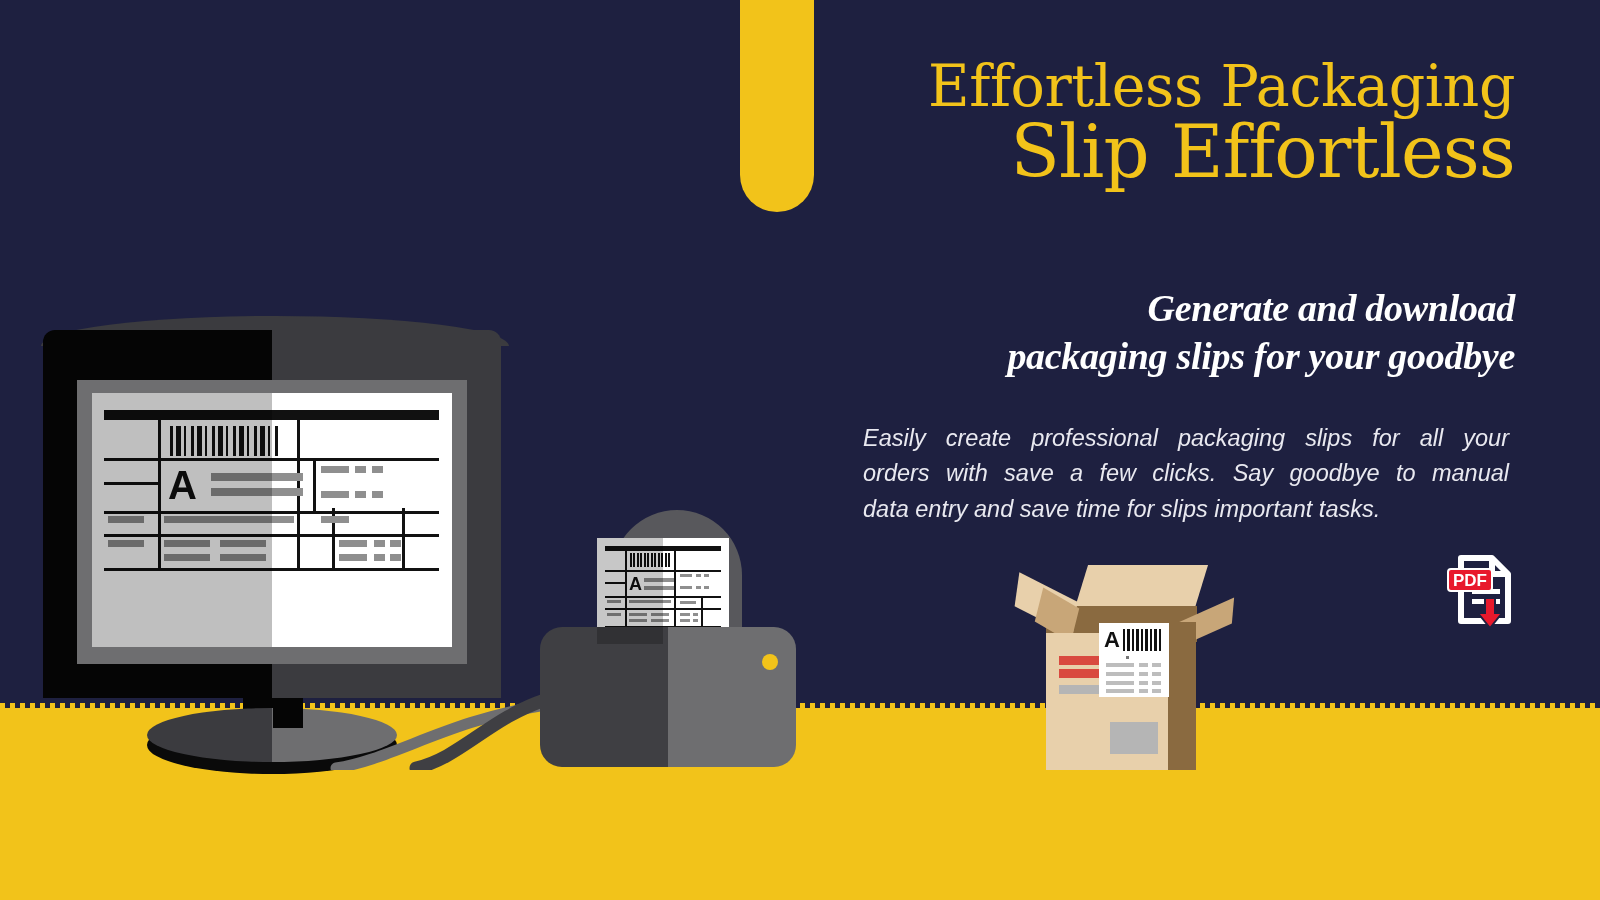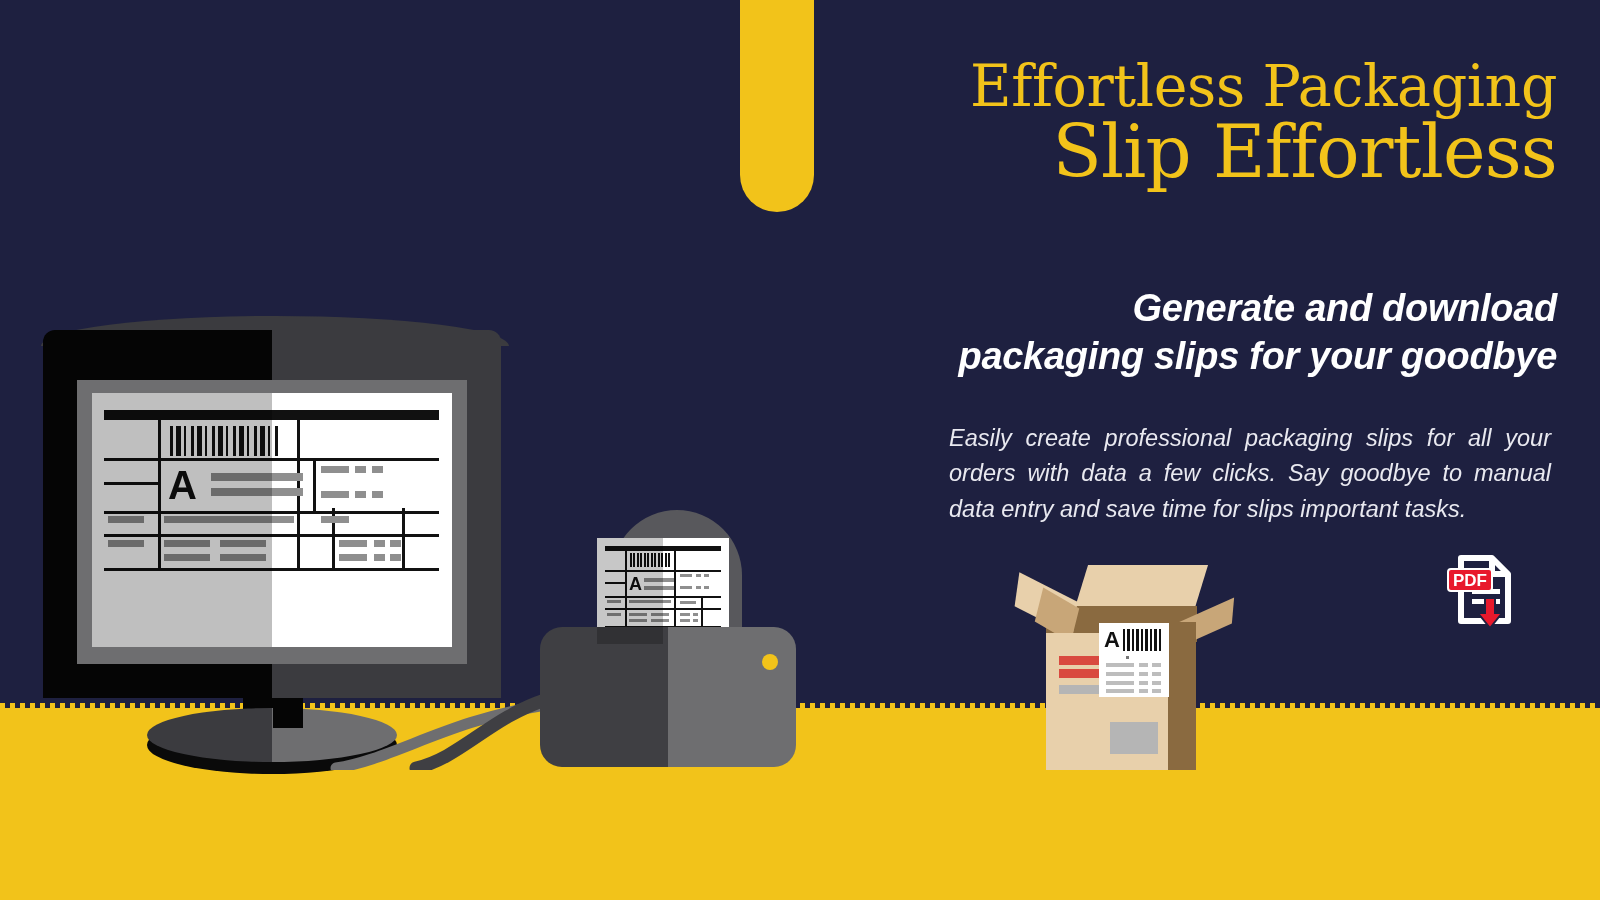--- a/index.html
+++ b/index.html
@@ -44,21 +44,21 @@
     position: absolute;
     left: 740px; top: -40px;
     width: 74px; height: 252px;
     background: #f2c31a;
     border-radius: 0 0 37px 37px;
   }
 
   
   .text-col {
     position: absolute;
-    left: 897px; top: 0;
+    left: 855px; top: 0;
     width: 660px; height: 706px;
   }
   .headline {
     position: absolute;
     left: 0; top: 38px;
     width: 660px;
     text-align: right;
     color: #f2c31a;
     font-family: "DejaVu Serif", "Liberation Serif", serif;
     line-height: 0.95;
@@ -76,21 +76,21 @@
     letter-spacing: -0.8px;
     margin-top: 4px;
   }
 
   .subhead {
     position: absolute;
     left: 0; top: 252px;
     width: 660px;
     text-align: right;
     color: #ffffff;
-    font-family: Liberation Sans, sans-serif;
+    font-family: Liberation Serif, serif;
     font-style: italic;
     font-weight: bold;
     font-size: 38px;
     line-height: 1.28;
     letter-spacing: -0.3px;
   }
   .subhead .sline { display: block; }
 
   .body-copy {
     position: absolute;
@@ -98,21 +98,21 @@
     width: 646px;
     color: #e9e9f0;
     font-family: "Liberation Sans", sans-serif;
     font-style: italic;
     font-weight: 400;
     font-size: 23.5px;
     line-height: 1.52;
     text-align: justify;
     text-align-last: justify;
   }
-  .body-copy .bline { display: block; margin-left: 44px; }
+  .body-copy .bline { display: block; }
   .body-copy .bline.last { text-align-last: left; }
 
   
   .pdf-icon {
     position: absolute;
     left: 1444px; top: 549px;
     width: 72px; height: 82px;
   }
 
   
@@ -503,21 +503,21 @@
       <span class="line2">Slip Effortless</span>
     </h1>
 
     <h2 class="subhead">
       <span class="sline">Generate and download</span>
       <span class="sline">packaging slips for your goodbye</span>
     </h2>
 
     <p class="body-copy">
       <span class="bline">Easily create professional packaging slips for all your</span>
-      <span class="bline">orders with data a few clicks. Say goodbye to manual</span>
+      <span class="bline">orders with save a few clicks. Say goodbye to manual</span>
       <span class="bline last">data entry and save time for slips important tasks.</span>
     </p>
   </div>
 
   <svg class="pdf-icon" viewBox="0 0 72 82">
 
     <path d="M 17 9 L 48 9 L 64 25 L 64 72 L 17 72 Z" fill="none" stroke="#ffffff" stroke-width="6" stroke-linejoin="round"></path>
     <path d="M 48 9 L 48 25 L 64 25" fill="none" stroke="#ffffff" stroke-width="6" stroke-linejoin="round"></path>
 
     <rect x="28" y="40" width="28" height="5" fill="#ffffff"></rect>

